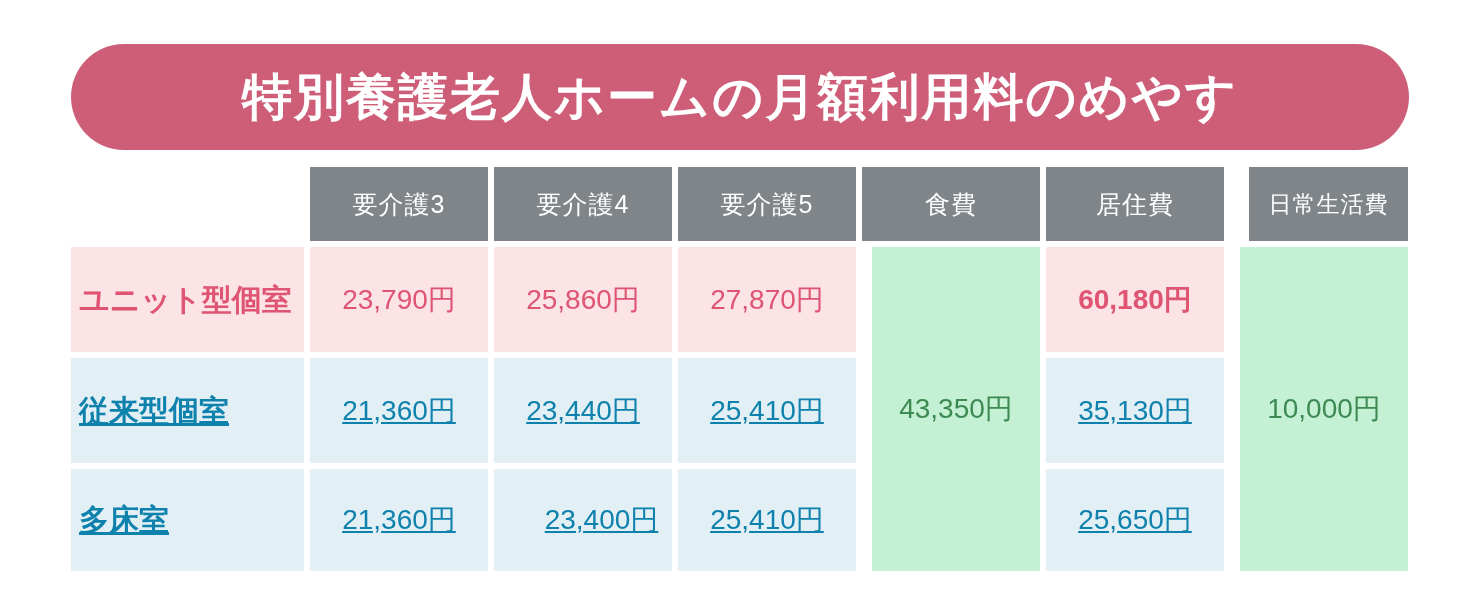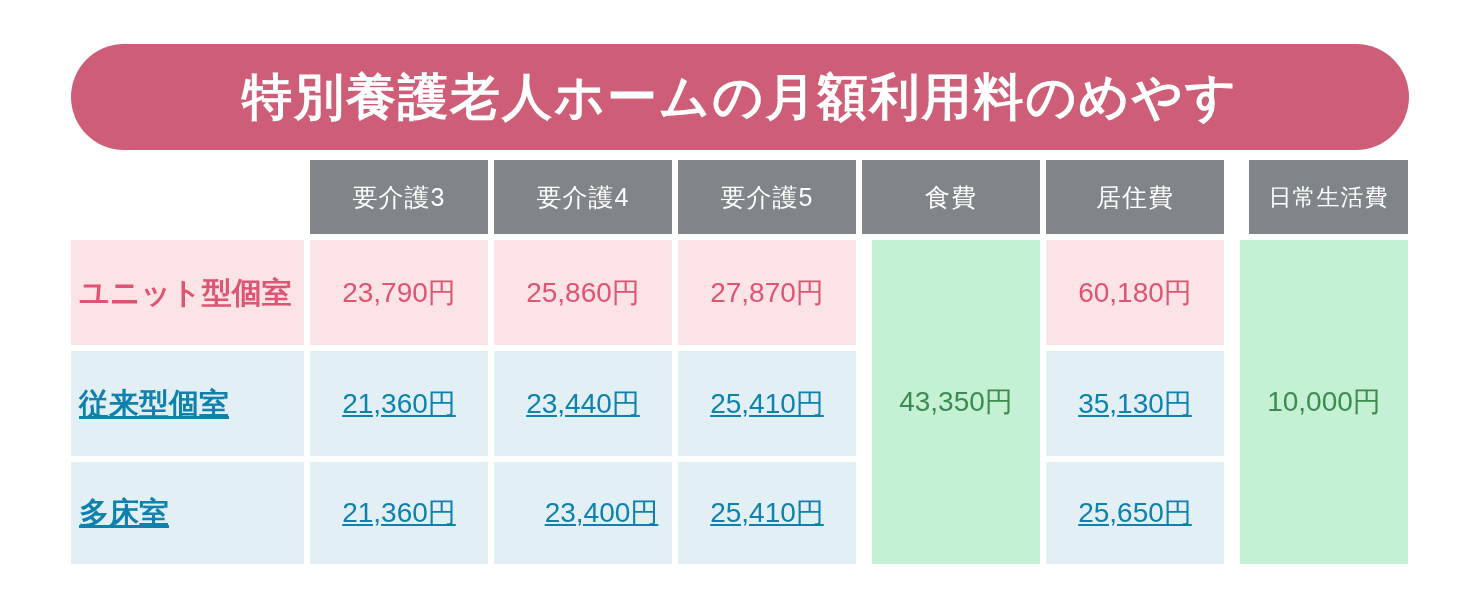--- a/index.html
+++ b/index.html
@@ -41,21 +41,21 @@
     font-weight: bold;
     letter-spacing: 2px;
     line-height: 1;
     white-space: nowrap;
   }
 
   
   .table {
     position: absolute;
     left: 71px;
-    top: 160px;
+    top: 167px;
     width: 1338px;
     height: 386px;
     display: grid;
     grid-template-columns: 233px 178px 178px 178px 178px 178px 178px;
     grid-template-rows: 74px 105px 105px 102px;
     column-gap: 6px;
     row-gap: 6px;
   }
 
   .cell {
@@ -116,21 +116,21 @@
     <div class="cell hdr">居住費</div>
     <div class="cell hdr hdr-small">日常生活費</div>
 
     <div class="cell rowlabel pink">ユニット型個室</div>
     <div class="cell pink">23,790円</div>
     <div class="cell pink">25,860円</div>
     <div class="cell pink">27,870円</div>
 
     <div class="cell green span3" style="grid-column: 5;">43,350円</div>
 
-    <div class="cell pink" style="grid-column: 6; grid-row: 2;">60,180円</div>
+    <div class="cell pink" style="grid-column: 6; grid-row: 2; font-weight: bold;">60,180円</div>
 
     <div class="cell green span3" style="grid-column: 7;">10,000円</div>
 
     <div class="cell rowlabel blue" style="grid-column: 1; grid-row: 3;">従来型個室</div>
     <div class="cell blue" style="grid-column: 2; grid-row: 3;">21,360円</div>
     <div class="cell blue" style="grid-column: 3; grid-row: 3;">23,440円</div>
     <div class="cell blue" style="grid-column: 4; grid-row: 3;">25,410円</div>
     <div class="cell blue" style="grid-column: 6; grid-row: 3;">35,130円</div>
 
     <div class="cell rowlabel blue" style="grid-column: 1; grid-row: 4;">多床室</div>

